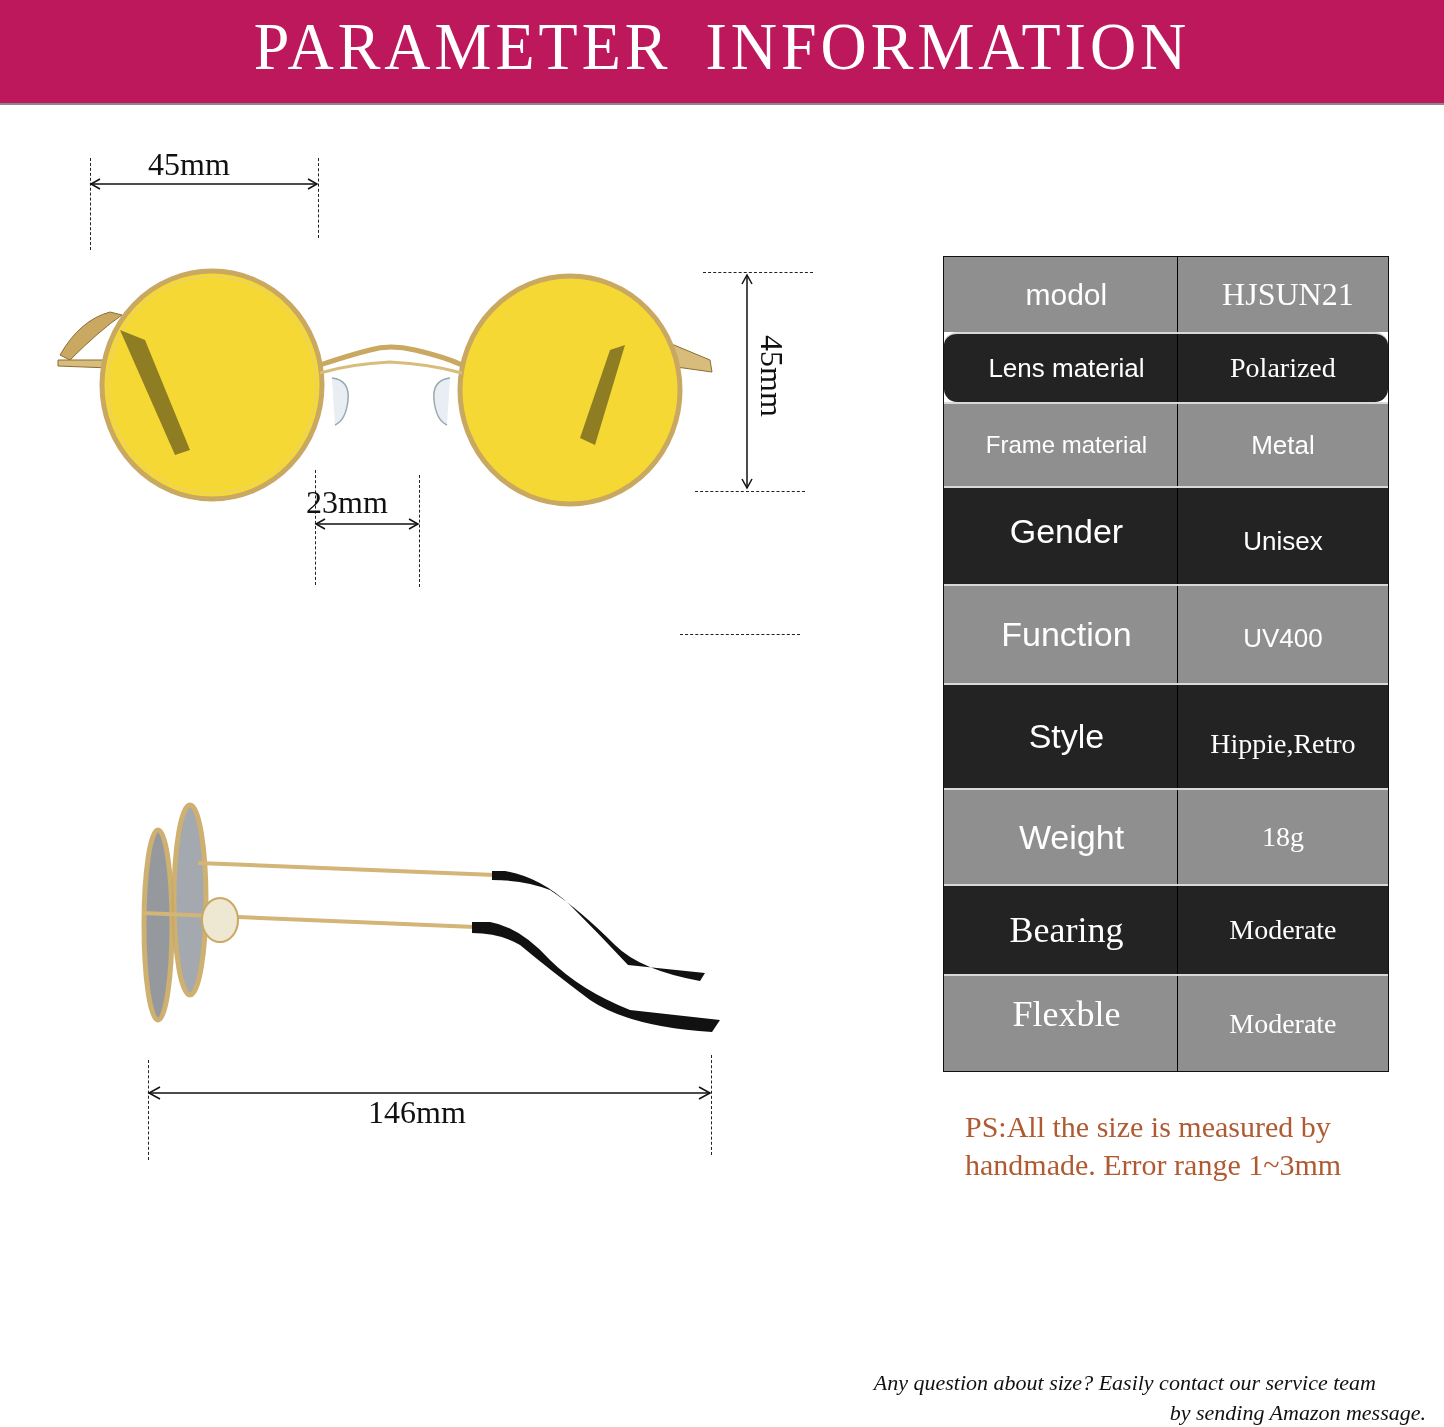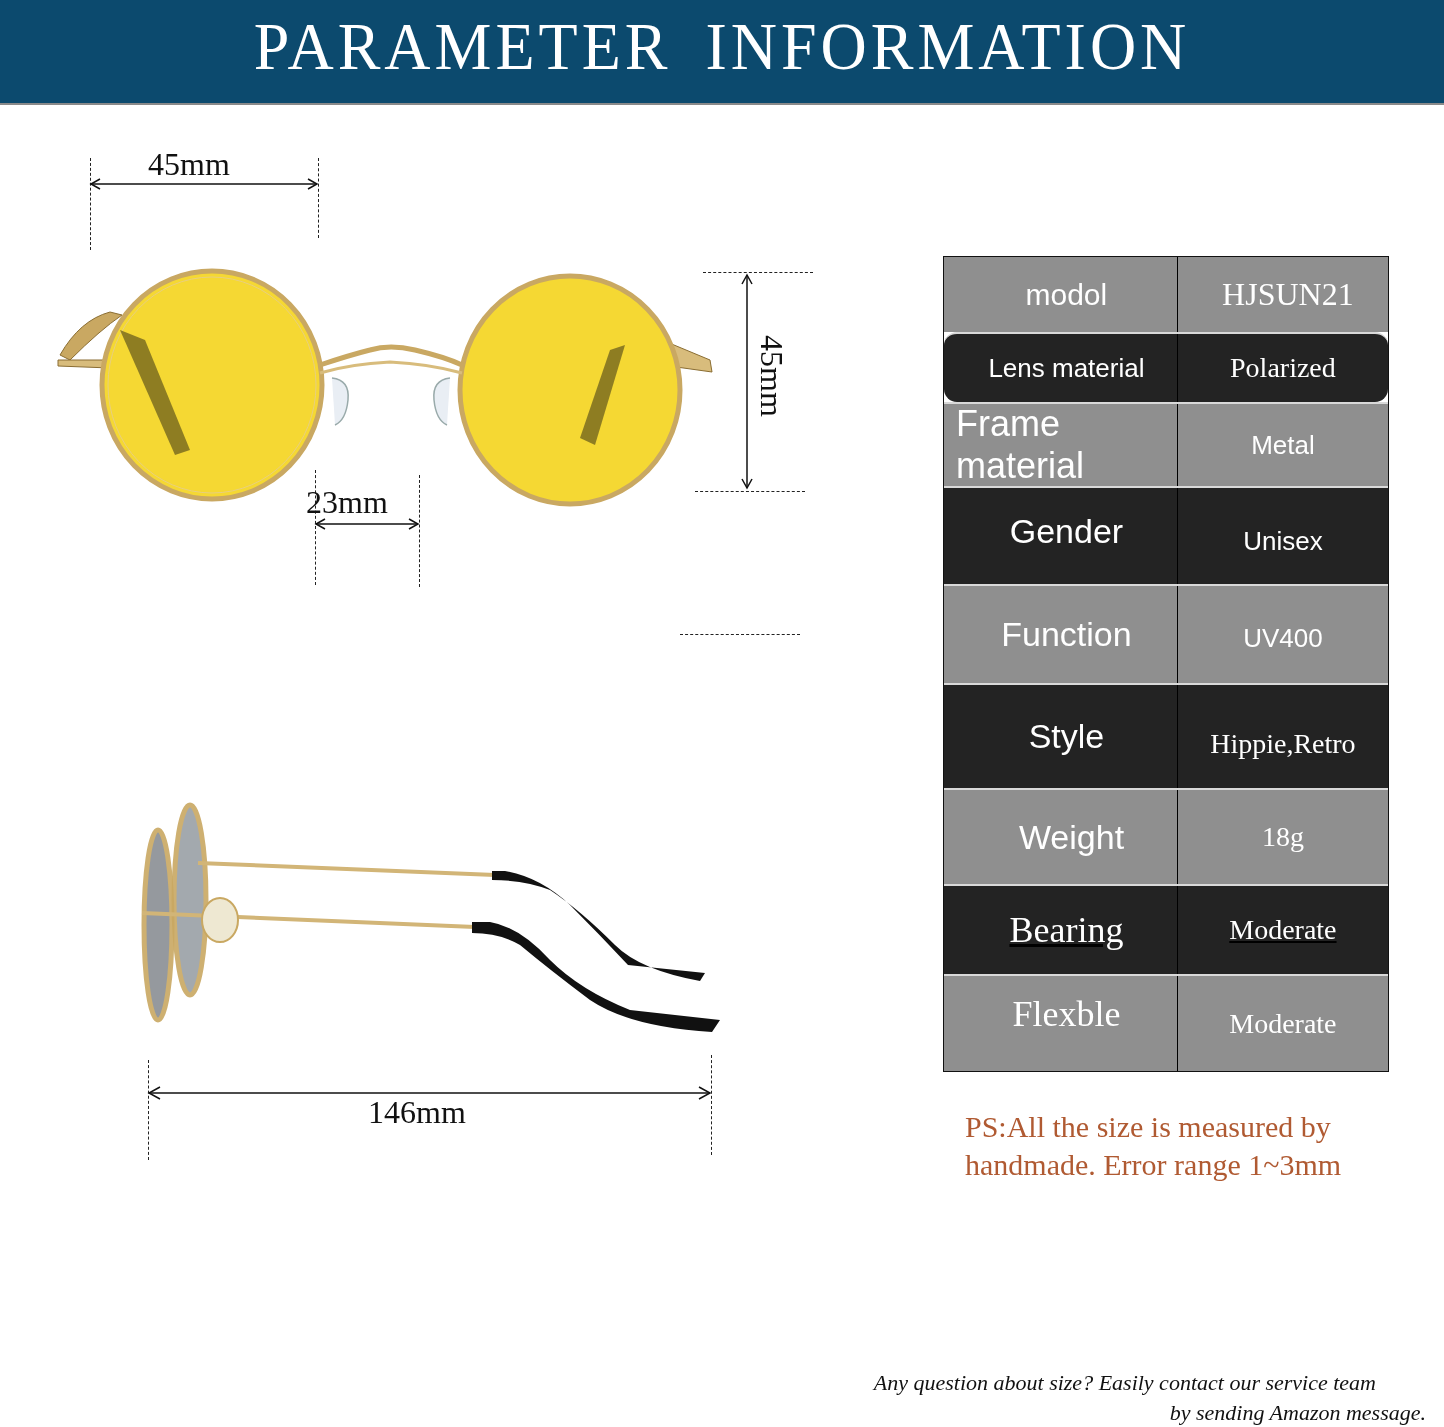--- a/index.html
+++ b/index.html
@@ -1,17 +1,17 @@
 <!DOCTYPE html>
 <html><head>
 <meta charset="utf-8">
 <style>
   html, body { margin:0; padding:0; }
   body { width:1444px; height:1427px; background:#ffffff; position:relative; overflow:hidden; font-family:"Liberation Serif", serif; }
-  .banner { position:absolute; left:0; top:0; width:1444px; height:103px; background:#0c4a6e; border-bottom:2px solid #8a8a8a; }
+  .banner { position:absolute; left:0; top:0; width:1444px; height:103px; background:#be185d; border-bottom:2px solid #8a8a8a; }
   .banner-title { position:absolute; left:0; width:100%; top:10px; text-align:center; color:#fff; font-family:"Liberation Serif", serif; font-size:64px; letter-spacing:4px; word-spacing:14px; transform:scaleY(1.05); }
   .abs { position:absolute; }
   .dim-label { position:absolute; font-family:"Liberation Serif", serif; color:#111; font-size:32px; }
   .vline { position:absolute; border-left:1px dashed #222; width:0; }
   .hline { position:absolute; border-top:1px dashed #222; height:0; }
   .arrow { position:absolute; }
   
   .spec-table { position:absolute; left:943px; top:256px; width:444px; border:1px solid #111; border-collapse:collapse; }
   .spec-row { display:flex; width:444px; border-top:2px solid #d9d9d9; }
   .spec-row:first-child { border-top:none; }
@@ -110,40 +110,40 @@
 <div class="spec-table">
   <div class="spec-row light" style="height:75px;">
     <div class="spec-cell spec-key" style="font-size:30px;">modol</div>
     <div class="spec-cell spec-val" style="font-family:'Liberation Serif',serif; font-size:32px; padding-left:10px;">HJSUN21</div>
   </div>
   <div class="spec-row dark" style="height:68px;border-radius:13px;">
     <div class="spec-cell spec-key" style="font-size:26px;">Lens material</div>
     <div class="spec-cell spec-val" style="font-family:'Liberation Serif',serif; font-size:28px;">Polarized</div>
   </div>
   <div class="spec-row light" style="height:82px;">
-    <div class="spec-cell spec-key" style="font-size:36px;">Frame material</div>
+    <div class="spec-cell spec-key" style="font-size:24px;">Frame material</div>
     <div class="spec-cell spec-val" style="font-family:'Liberation Sans',sans-serif; font-size:26px;">Metal</div>
   </div>
   <div class="spec-row dark" style="height:96px;">
     <div class="spec-cell spec-key" style="font-size:34px; padding-bottom:10px;">Gender</div>
     <div class="spec-cell spec-val" style="font-family:'Liberation Sans',sans-serif; font-size:26px; padding-top:10px;">Unisex</div>
   </div>
   <div class="spec-row light" style="height:97px;">
     <div class="spec-cell spec-key" style="font-size:34px;">Function</div>
     <div class="spec-cell spec-val" style="font-family:'Liberation Sans',sans-serif; font-size:26px; padding-top:8px;">UV400</div>
   </div>
   <div class="spec-row dark" style="height:103px;">
     <div class="spec-cell spec-key" style="font-size:34px;">Style</div>
     <div class="spec-cell spec-val" style="font-family:'Liberation Serif',serif; font-size:28px; padding-top:14px;">Hippie,Retro</div>
   </div>
   <div class="spec-row light" style="height:94px;">
     <div class="spec-cell spec-key" style="font-size:34px; padding-left:10px;">Weight</div>
     <div class="spec-cell spec-val" style="font-family:'Liberation Serif',serif; font-size:28px;">18g</div>
   </div>
-  <div class="spec-row dark" style="height:88px;text-decoration:underline;">
+  <div class="spec-row dark" style="height:88px;">
     <div class="spec-cell spec-key" style="font-family:'Liberation Serif',serif; font-size:36px;">Bearing</div>
     <div class="spec-cell spec-val" style="font-family:'Liberation Serif',serif; font-size:28px;">Moderate</div>
   </div>
   <div class="spec-row light" style="height:95px;">
     <div class="spec-cell spec-key" style="font-family:'Liberation Serif',serif; font-size:36px; padding-bottom:20px;">Flexble</div>
     <div class="spec-cell spec-val" style="font-family:'Liberation Serif',serif; font-size:28px;">Moderate</div>
   </div>
 </div>
 
 <div class="note">

